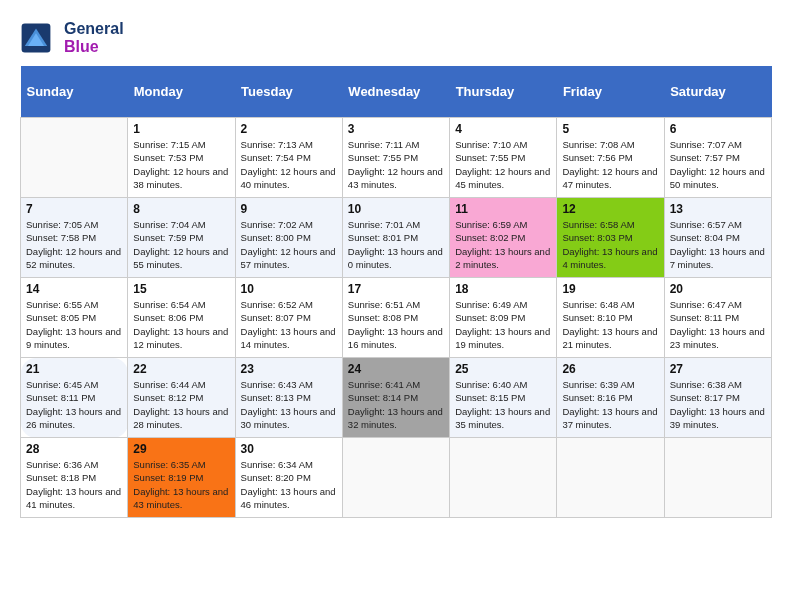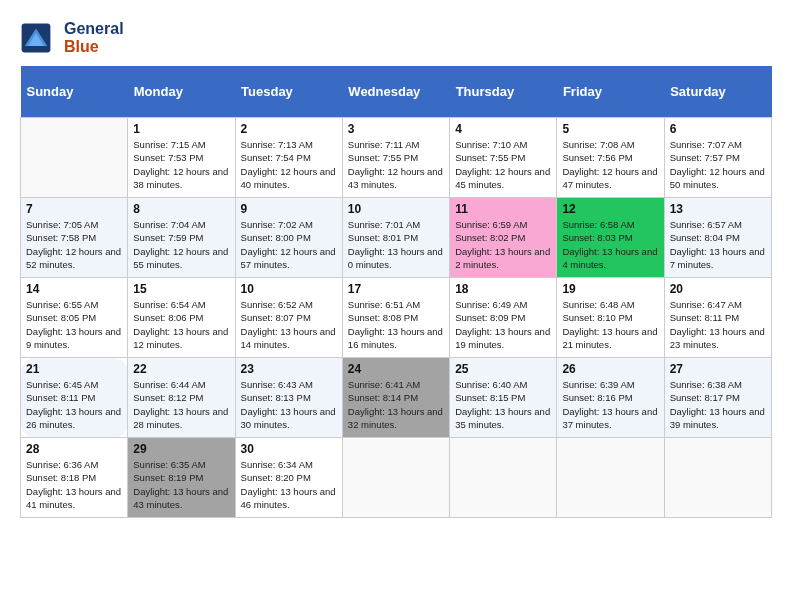--- a/index.html
+++ b/index.html
@@ -85,21 +85,21 @@
 
 <div class="header-area">
   <div class="logo">
     <svg class="logo-icon" viewBox="0 0 40 40">
       <rect x="2" y="2" width="36" height="36" rx="4" fill="#1a3a6e"></rect>
       <polygon points="20,8 34,30 6,30" fill="#4a90d9"></polygon>
       <polygon points="20,14 30,30 10,30" fill="#6ab0f5"></polygon>
     </svg>
     <div>
       <div style="font-size:16px;font-weight:bold;color:#1a3a6e;">General</div>
-      <div style="font-size:16px;font-weight:bold;color:#c2410c;">Blue</div>
+      <div style="font-size:16px;font-weight:bold;color:#a21caf;">Blue</div>
     </div>
   </div>
   <div class="title-area">
     <div class="calendar-title"></div>
     <div class="calendar-subtitle"></div>
   </div>
 </div>
 
 <table>
   <thead>
@@ -155,21 +155,21 @@
           <div class="day-info">Sunrise: 7:02 AM<br>Sunset: 8:00 PM<br>Daylight: 12 hours and 57 minutes.</div>
         </td>
         <td style="background-color: rgb(240, 244, 251);">
           <span class="day-number">10</span>
           <div class="day-info">Sunrise: 7:01 AM<br>Sunset: 8:01 PM<br>Daylight: 13 hours and 0 minutes.</div>
         </td>
         <td style="background-color: #f9a8d4;">
           <span class="day-number">11</span>
           <div class="day-info">Sunrise: 6:59 AM<br>Sunset: 8:02 PM<br>Daylight: 13 hours and 2 minutes.</div>
         </td>
-        <td style="background-color: #22c55e; margin-left: 12px;">
+        <td style="background-color: #84cc16; margin-left: 12px;">
           <span class="day-number">12</span>
           <div class="day-info">Sunrise: 6:58 AM<br>Sunset: 8:03 PM<br>Daylight: 13 hours and 4 minutes.</div>
         </td>
         <td style="background-color: rgb(240, 244, 251);">
           <span class="day-number">13</span>
           <div class="day-info">Sunrise: 6:57 AM<br>Sunset: 8:04 PM<br>Daylight: 13 hours and 7 minutes.</div>
         </td>
       </tr>
       <tr>
         <td style="background-color: rgb(255, 255, 255);">
@@ -229,21 +229,21 @@
         <td style="background-color: rgb(240, 244, 251);">
           <span class="day-number">27</span>
           <div class="day-info">Sunrise: 6:38 AM<br>Sunset: 8:17 PM<br>Daylight: 13 hours and 39 minutes.</div>
         </td>
       </tr>
       <tr>
         <td style="background-color: rgb(255, 255, 255);">
           <span class="day-number">28</span>
           <div class="day-info">Sunrise: 6:36 AM<br>Sunset: 8:18 PM<br>Daylight: 13 hours and 41 minutes.</div>
         </td>
-        <td style="background-color: #a3a3a3;">
+        <td style="background-color: #f97316;">
           <span class="day-number">29</span>
           <div class="day-info">Sunrise: 6:35 AM<br>Sunset: 8:19 PM<br>Daylight: 13 hours and 43 minutes.</div>
         </td>
         <td style="background-color: rgb(255, 255, 255);">
           <span class="day-number">30</span>
           <div class="day-info">Sunrise: 6:34 AM<br>Sunset: 8:20 PM<br>Daylight: 13 hours and 46 minutes.</div>
         </td>
         <td class="empty-cell" style="background-color: rgb(249, 249, 249);"></td>
         <td class="empty-cell" style="background-color: rgb(249, 249, 249);"></td>
         <td class="empty-cell" style="background-color: rgb(249, 249, 249);"></td>

